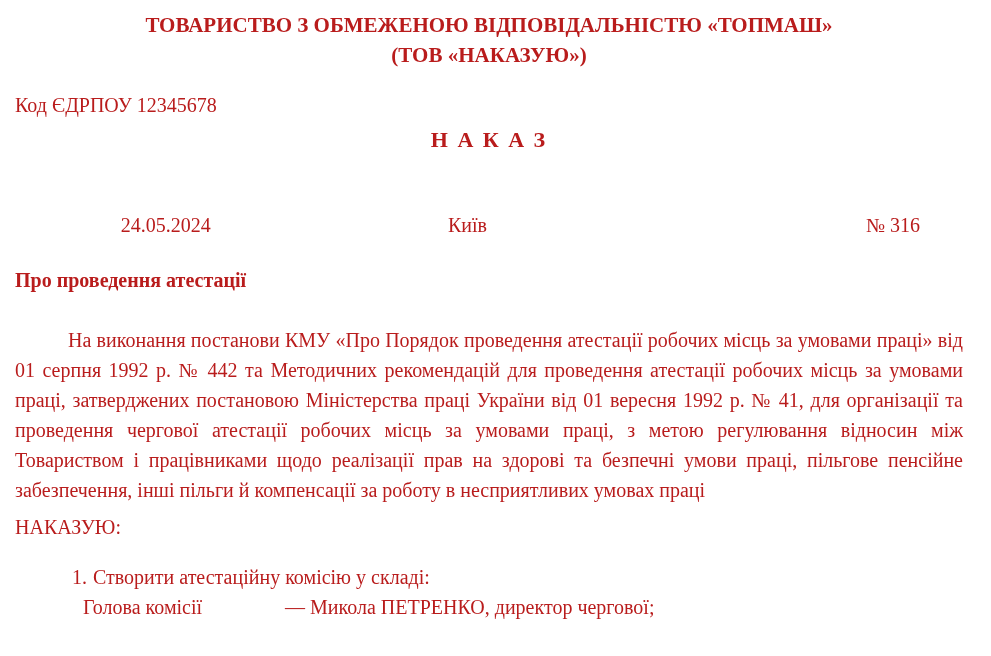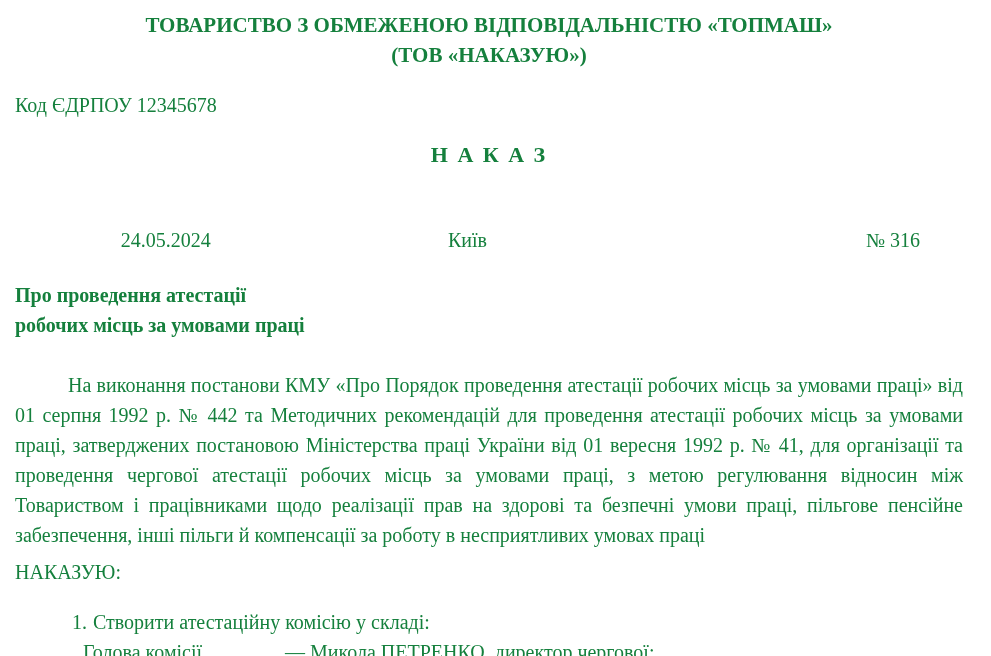--- a/index.html
+++ b/index.html
@@ -5,41 +5,41 @@
   html, body {
     margin: 0;
     padding: 0;
     background: #ffffff;
   }
   .page {
     position: relative;
     width: 991px;
     height: 656px;
     background: #ffffff;
-    color: #15803d;
+    color: #b91c1c;
     font-family: "Liberation Serif", "DejaVu Serif", serif;
     font-size: 20px;
     line-height: 30px;
     overflow: hidden;
     box-sizing: border-box;
     padding: 0 28px 0 15px;
   }
   .org-header {
     padding-top: 10px;
     text-align: center;
     font-weight: bold;
     font-size: 21px;
   }
   .edrpou {
     margin-top: 20px;
     text-align: left;
     padding-right: 43px;
   }
   .doc-type {
-    margin-top: 20px;
+    margin-top: 5px;
     text-align: center;
     font-weight: bold;
     font-size: 22px;
     letter-spacing: 2px;
   }
   .meta-row {
     margin-top: 27px;
     display: flex;
     align-items: baseline;
   }
@@ -95,21 +95,20 @@
   <div class="doc-type">Н А К А З</div>
 
   <div class="meta-row">
     <span class="meta-date">24.05.2024</span>
     <span class="meta-city">Київ</span>
     <span class="meta-number">№ 316</span>
   </div>
 
   <div class="subject">
     <div>Про проведення атестації</div>
-    <div>робочих місць за умовами праці</div>
   </div>
 
   <p class="preamble">На виконання постанови КМУ «Про Порядок проведення атестації робочих місць за умовами праці» від 01 серпня 1992 р. № 442 та Методичних рекомендацій для проведення атестації робочих місць за умовами праці, затверджених постановою Міністерства праці України від 01 вересня 1992 р. № 41, для організації та проведення чергової атестації робочих місць за умовами праці, з метою регулювання відносин між Товариством і працівниками щодо реалізації прав на здорові та безпечні умови праці, пільгове пенсійне забезпечення, інші пільги й компенсації за роботу в несприятливих умовах праці</p>
 
   <div class="order-verb">НАКАЗУЮ:</div>
 
   <div class="list-item">
     <span class="item-num">1.</span><span class="item-text">Створити атестаційну комісію у складі:</span>
   </div>
 

